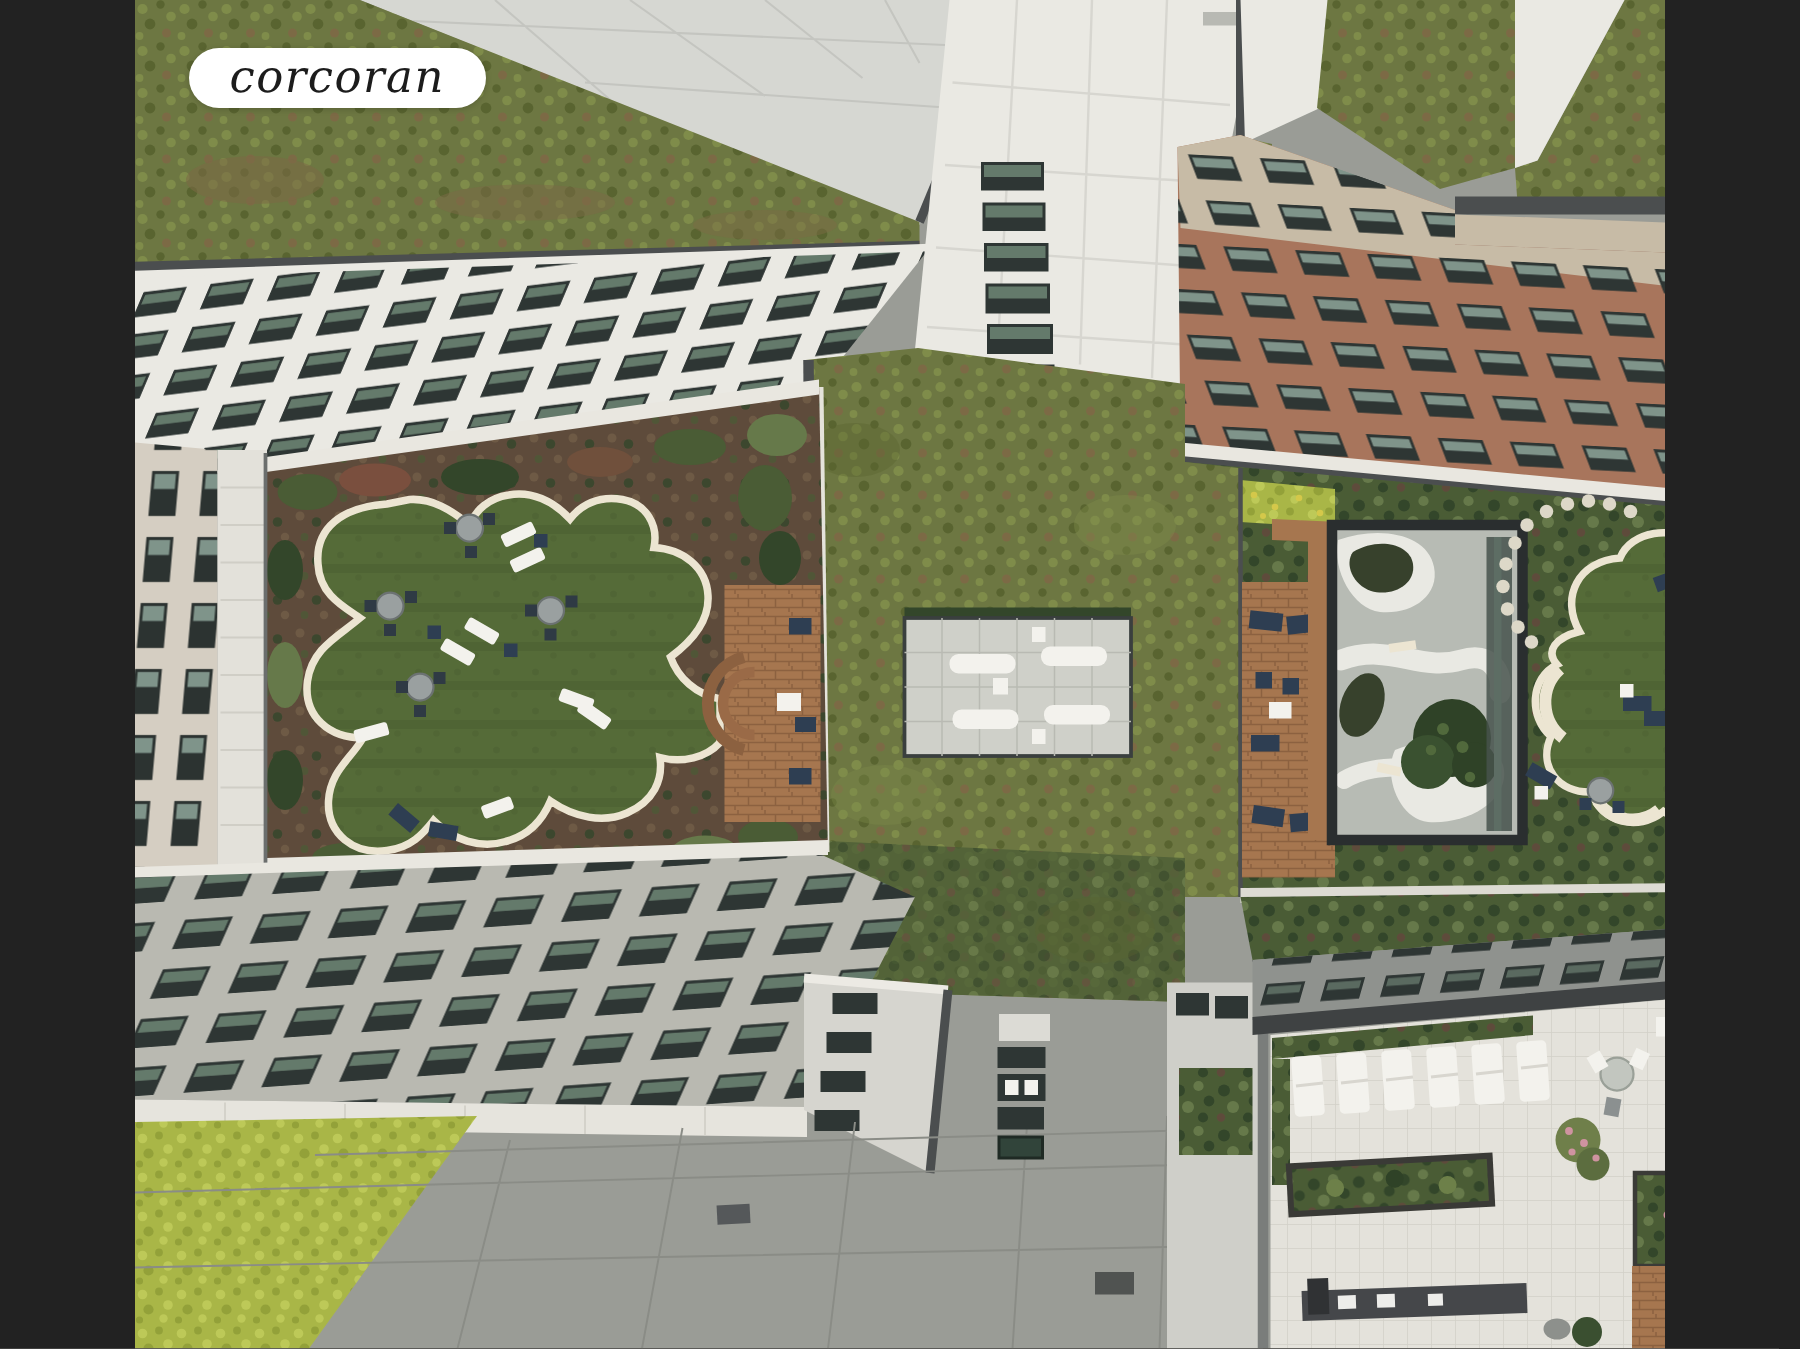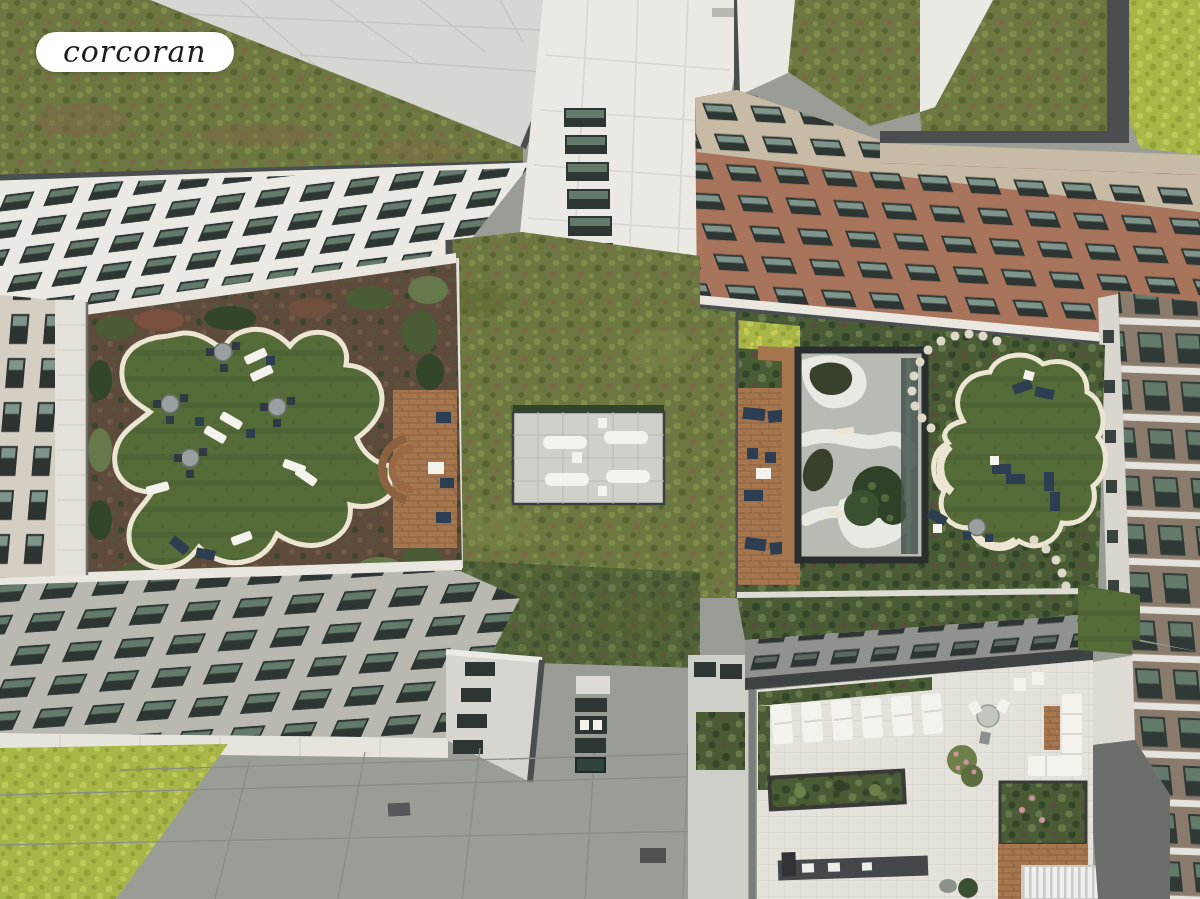--- a/index.html
+++ b/index.html
@@ -1,17 +1,17 @@
 <!DOCTYPE html>
 <html style="--badge-bg: #ffffff; --badge-text: #1c1c1c; --paving-gray: #9a9c96; --paving-light: #d6d7d2; --seam-gray: #8a8c86; --facade-white: #eae9e3; --panel-line: #d7d6d0; --parapet-dark: #4b4e4f; --parapet-white: #e9e7e0; --window-dark: #2e3634; --glass-green: #647a6b; --glass-light: #7f948a; --brick-red: #a8755c; --brick-beige: #c7bba6; --brick-brown: #8a7b6c; --sill-white: #e6e3dc; --sedum-base: #6d7742; --sedum-light: #7f8c4a; --sedum-dark: #596430; --sedum-brown: #7c6a45; --sedum-bright: #a9b647; --sedum-bright-light: #bdc958; --sedum-bright-dark: #93a139; --lawn-green: #556b38; --lawn-dark: #4b5f31; --cream-edge: #ece5d2; --mulch-brown: #5e4b3b; --mulch-light: #6e5a45; --shrub-dark: #33462a; --shrub-mid: #4a5c35; --shrub-light: #66794a; --wood-deck: #a6764f; --wood-dark: #8c6140; --navy: #2e3e52; --furniture-white: #f3f2ed; --zen-gray: #b7bbb4; --zen-white: #e9e9e3; --zen-bed: #37412c; --terrace-white: #e4e2db; --terrace-seam: #d2d0c8; --roof-dark: #6b6e6b; --stone-dot: #ddd8c8; --flower-pink: #cf93a0; --flower-yellow: #d4c84a;"><head>
 <meta charset="utf-8">
 <title>corcoran</title>
 <style>
   html,body{margin:0;padding:0;background:#222;}
-  .stage{position:relative;width:1200px;height:899px;margin:0 auto;overflow:hidden;
+  .stage{position:relative;width:1020px;height:899px;margin:0 auto;overflow:hidden;
          font-family:"Liberation Sans",sans-serif;background:var(--paving-gray,#9a9c96);}
   .stage svg{position:absolute;left:0;top:0;display:block;}
   .badge{position:absolute;left:36px;top:32px;height:40px;padding:0 27px;border-radius:21px;
          background:var(--badge-bg,#ffffff);display:flex;align-items:center;justify-content:center;
          box-shadow:0 1px 4px rgba(0,0,0,.18);}
   .badge span{font-family:"DejaVu Serif","Liberation Serif",serif;font-style:italic;
          font-size:30px;line-height:1;color:var(--badge-text,#1c1c1c);letter-spacing:1px;}
 </style>
 </head>
 <body>

